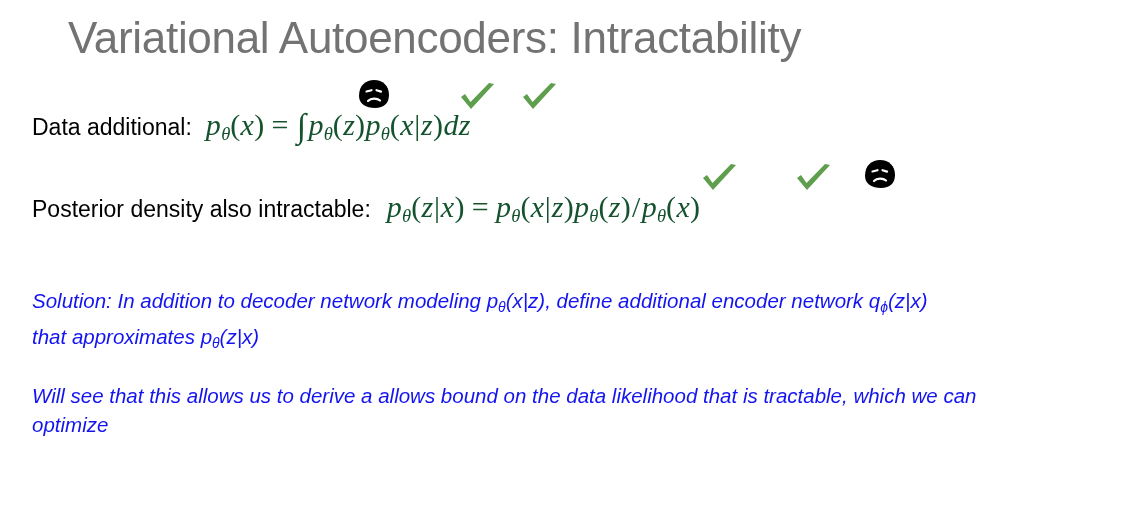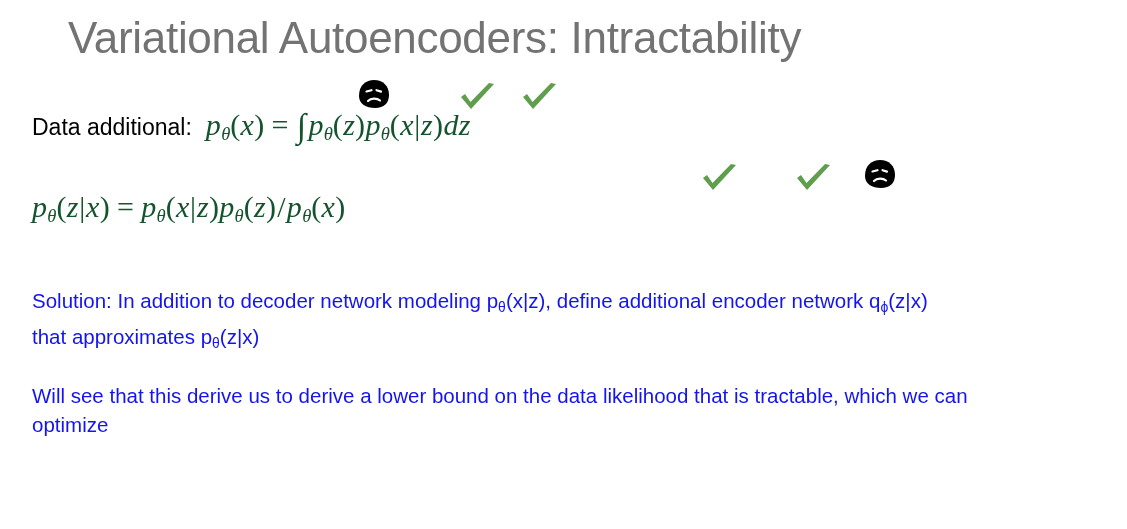--- a/index.html
+++ b/index.html
@@ -114,20 +114,21 @@
   
   .blob svg { display: block; }
 
   
   .blue-para {
     position: absolute;
     color: #1414f0;
     font-size: 20.5px;
     line-height: 29px;
     font-weight: 400;
+    font-style: italic;
   }
   .blue-para sub {
     font-size: 0.68em;
     vertical-align: -0.3em;
   }
   #para-solution {
     left: 32px;
     top: 286px;
     width: 930px;
   }
@@ -167,20 +168,21 @@
     </svg>
   </span>
 
   <span class="mark check" style="left:520px; top:82px;">
     <svg width="40" height="32" viewBox="0 0 40 32" aria-hidden="true">
       <path d="M3 15 L13 27 L36 2 L31 1 L12.5 20 L7 12 Z" fill="#5f9e4d"></path>
     </svg>
   </span>
 
   <div class="row-posterior">
+    <span class="label-text">Posterior density also intractable:</span>
 
     <span class="math">
       <span>p</span><sub>θ</sub><span class="up">(</span><span>z</span><span class="bar">|</span><span>x</span><span class="up">)</span><span class="eq">=</span><span>p</span><sub>θ</sub><span class="up">(</span><span>x</span><span class="bar">|</span><span>z</span><span class="up">)</span><span>p</span><sub>θ</sub><span class="up">(</span><span>z</span><span class="up">)</span><span class="slash">/</span><span>p</span><sub>θ</sub><span class="up">(</span><span>x</span><span class="up">)</span>
     </span>
   </div>
 
   <span class="mark check" style="left:700px; top:163px;">
     <svg width="40" height="32" viewBox="0 0 40 32" aria-hidden="true">
       <path d="M3 15 L13 27 L36 2 L31 1 L12.5 20 L7 12 Z" fill="#5f9e4d"></path>
     </svg>
@@ -196,15 +198,15 @@
     <svg width="40" height="32" viewBox="0 0 40 32" aria-hidden="true">
       <path d="M6 18 C6 7 13 2 21 2 C30 2 36 8 36 17 C36 25 31 30 22 30 C13 30 6 26 6 18 Z" fill="#000000"></path>
       <path d="M13.5 13.5 L18.5 12.2" stroke="#ffffff" stroke-width="2.2" stroke-linecap="round"></path>
       <path d="M23.5 12.2 L28 13.6" stroke="#ffffff" stroke-width="2.2" stroke-linecap="round"></path>
       <path d="M15 23 C18 20 24 20 27 22.5" stroke="#ffffff" stroke-width="2.2" fill="none" stroke-linecap="round"></path>
     </svg>
   </span>
 
   <div class="blue-para" id="para-solution"><span>Solution: In addition to decoder network modeling p</span><sub>θ</sub><span>(x|z), define additional encoder network q</span><sub>ϕ</sub><span>(z|x) that approximates p</span><sub>θ</sub><span>(z|x)</span></div>
 
-  <div class="blue-para" id="para-tractable">Will see that this derive us to derive a lower bound on the data likelihood that is tractable, which we can optimize</div>
+  <div class="blue-para" id="para-tractable">Will see that this allows us to derive a allows bound on the data likelihood that is tractable, which we can optimize</div>
 
 </div>
 
 </body></html>

